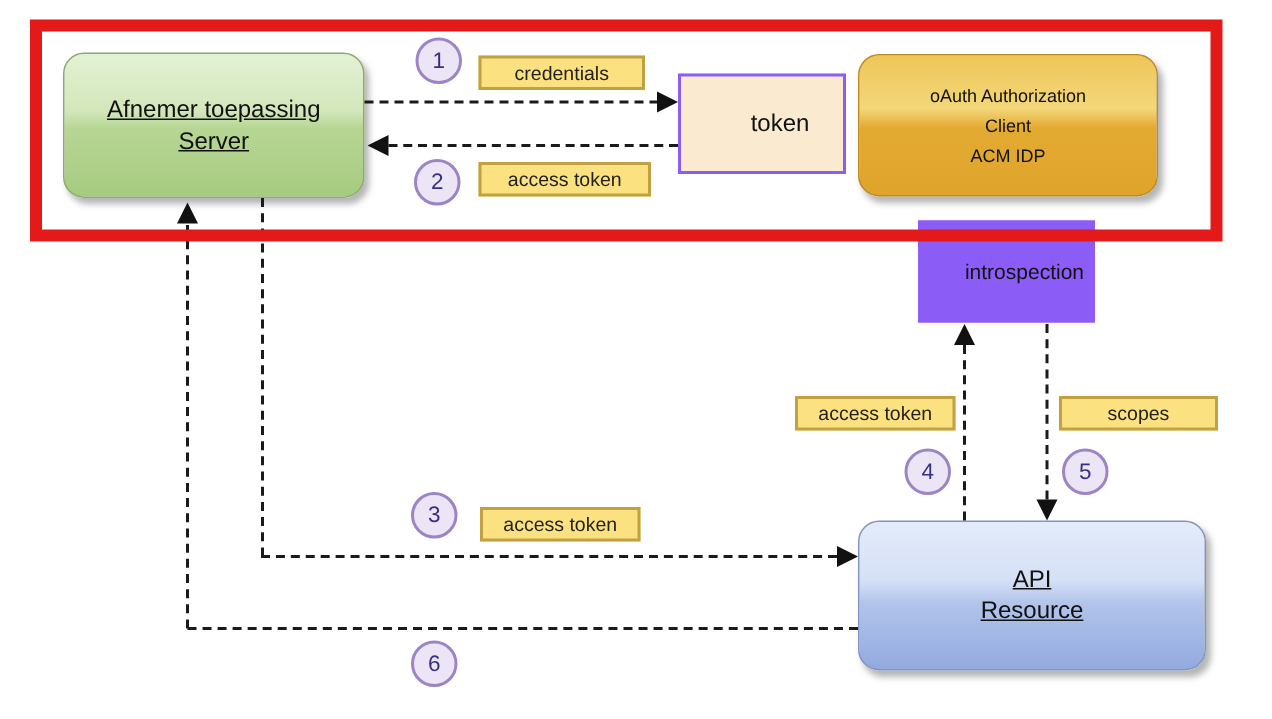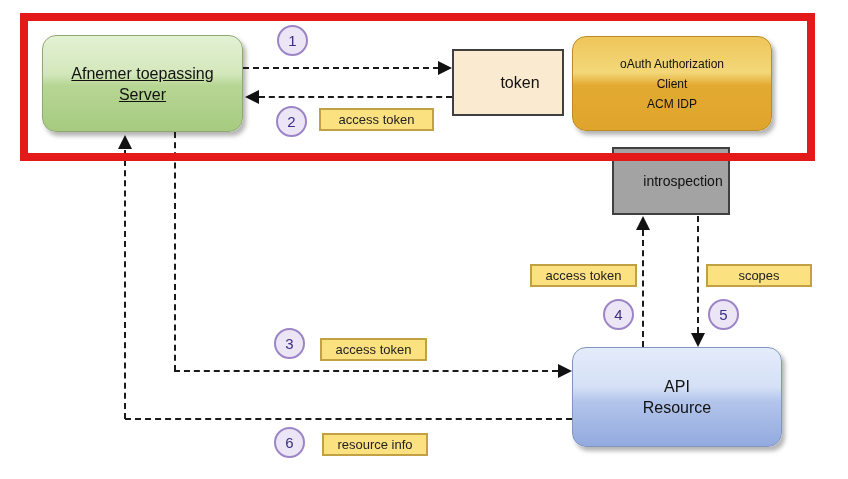--- a/index.html
+++ b/index.html
@@ -20,29 +20,29 @@
     left:42px;top:35px;width:201px;height:97px;
     background:linear-gradient(180deg,#e3f1d4 0%,#d3e7bb 40%,#b7d694 52%,#a6cb80 100%);
     border:1px solid #8fa873;font-size:16px;line-height:21px;text-decoration:underline;
   }
   #oauth{
     left:572px;top:36px;width:200px;height:95px;
     background:linear-gradient(180deg,#eec65a 0%,#f3d779 38%,#e3aa31 52%,#dfa42c 100%);
     border:1px solid #bb8b26;font-size:12px;line-height:20px;
   }
   #api{
-    left:572px;top:347px;width:210px;height:100px;
+    left:572px;top:347px;width:232px;height:100px;
     background:linear-gradient(180deg,#e4ecfa 0%,#d5e0f6 40%,#b2c4ea 55%,#93aadf 100%);
-    border:1px solid #8195be;font-size:16px;line-height:21px;
+    border:1px solid #8195be;font-size:16px;line-height:21px;text-decoration:underline;
   }
   .cream{
-    background:#f9ead0;border:2px solid #404040;padding-left:24px;
+    background:#f9ead0;border:2px solid #8b5cf6;padding-left:24px;
   }
   #token{left:452px;top:49px;width:112px;height:67px;font-size:16px;}
-  #introspection{left:612px;top:147px;width:118px;height:68px;font-size:14px;background:#a3a3a3;}
+  #introspection{left:612px;top:147px;width:118px;height:68px;font-size:14px;background:#8b5cf6;}
   
   .tag{
     position:absolute;box-sizing:border-box;height:23px;
     background:#fbe180;border:2px solid #c2a144;
     display:flex;align-items:center;justify-content:center;
     font-size:13px;color:#222;white-space:nowrap;z-index:6;
   }
   
   .step{
     position:absolute;box-sizing:border-box;width:31px;height:31px;border-radius:50%;
@@ -124,21 +124,21 @@
   <div class="step" style="left:603px;top:299px;">
     <span>4</span>
   </div>
   <div class="step" style="left:708px;top:299px;">
     <span>5</span>
   </div>
   <div class="step" style="left:274px;top:427px;">
     <span>6</span>
   </div>
 
+  <div class="tag" style="left:319px;top:37px;width:111px;">credentials</div>
   <div class="tag" style="left:319px;top:108px;width:115px;">access token</div>
   <div class="tag" style="left:320px;top:338px;width:107px;">access token</div>
   <div class="tag" style="left:530px;top:264px;width:107px;">access token</div>
   <div class="tag" style="left:706px;top:264px;width:106px;">scopes</div>
-  <div class="tag" style="left:322px;top:433px;width:106px;">resource info</div>
 
   <div id="red-frame"></div>
 
 </div>
 
 </body></html>

